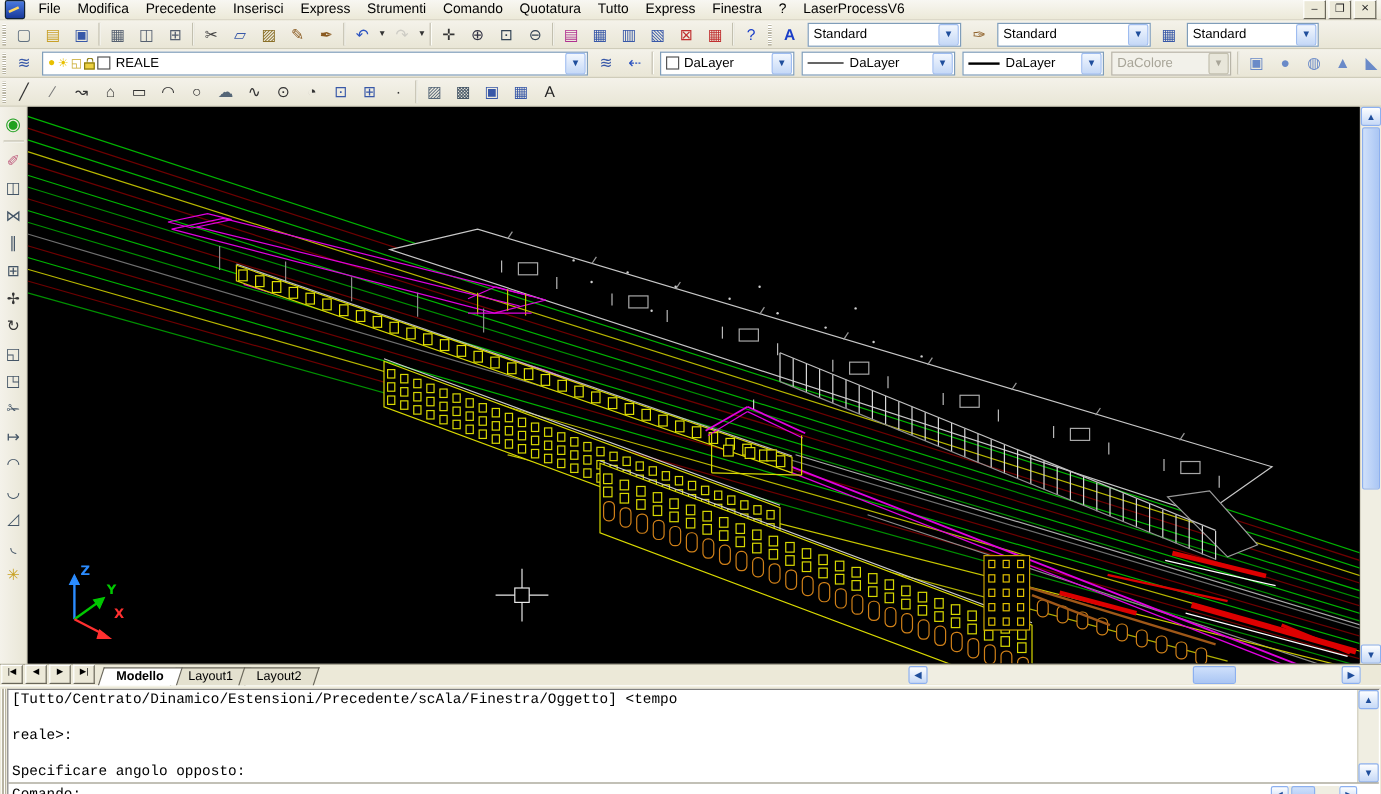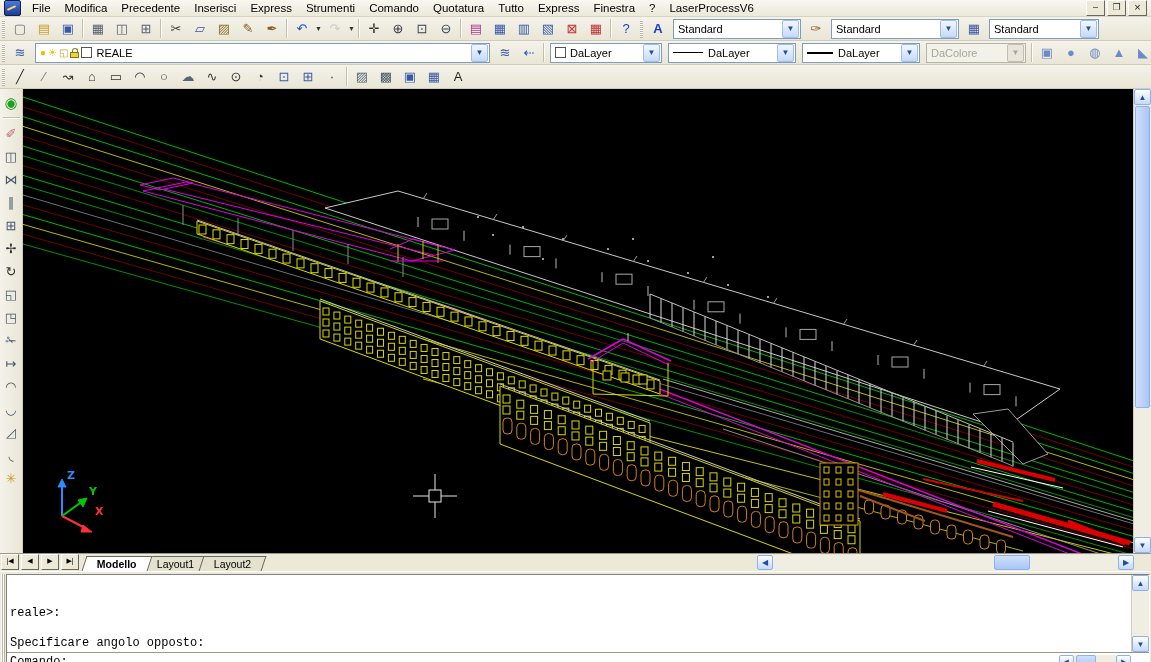--- a/index.html
+++ b/index.html
@@ -701,21 +701,21 @@
       </div>
       <div class="sb-btn">▶</div>
     </div>
     <div class="corner"></div>
   </div>
 
   <div class="cmdwin">
     <div class="cmd-grip"></div>
     <div class="cmd-body">
       <div class="cmd-hist">
-        <div class="cmd-lines"><br>
+        <div class="cmd-lines"><span>[Tutto/Centrato/Dinamico/Estensioni/Precedente/scAla/Finestra/Oggetto] &lt;tempo</span><br>
 <span>reale&gt;:</span><br>
 <span>Specificare angolo opposto:</span></div>
         <div class="cmd-vscroll">
           <div class="sb-btn">▲</div>
           <div style="flex:1"></div>
           <div class="sb-btn">▼</div>
         </div>
       </div>
       <div class="cmd-divider"></div>
       <div class="cmd-prompt">

